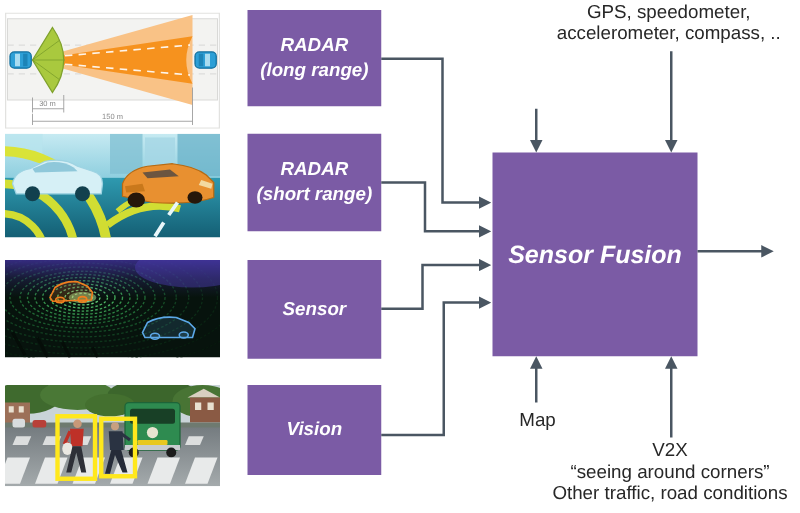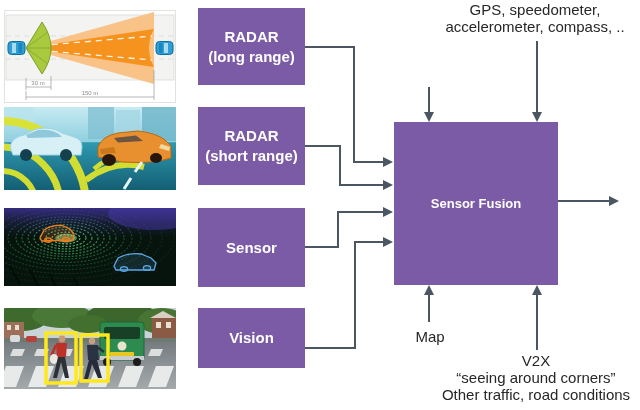--- a/index.html
+++ b/index.html
@@ -2,22 +2,22 @@
 <html><head>
 <meta charset="utf-8">
 <style>
   html,body{margin:0;padding:0;background:#fff;}
   .canvas{position:relative;width:640px;height:410px;background:#ffffff;overflow:hidden;
           font-family:"Liberation Sans",sans-serif;}
   .illu{position:absolute;display:block;}
   .pbox{position:absolute;background:#7B5BA5;color:#fff;display:flex;align-items:center;
         justify-content:center;text-align:center;font-size:15px;font-weight:bold;
         line-height:20px;}
-  .pbox span{white-space:pre-line;}
-  .fusion{font-size:13px;}
+  .pbox span{white-space:pre-line;font-style:italic;}
+  .fusion{font-size:20px;}
   .lbl{position:absolute;color:#272727;font-size:15px;line-height:17px;text-align:center;
        white-space:pre-line;}
   .overlay{position:absolute;left:0;top:0;pointer-events:none;}
 </style>
 </head>
 <body>
 
 <div class="canvas">
 
   <svg class="illu" style="left:4px;top:10px" width="172" height="93" viewBox="0 0 172 93">
@@ -215,21 +215,21 @@
     <span>RADAR
 (long range)</span>
   </div>
   <div class="pbox" style="left:198px;top:107px;width:107px;height:78px">
     <span>RADAR
 (short range)</span>
   </div>
   <div class="pbox" style="left:198px;top:208px;width:107px;height:79px">
     <span>Sensor</span>
   </div>
-  <div class="pbox" style="left:198px;top:308px;width:107px;height:60px">
+  <div class="pbox" style="left:198px;top:308px;width:107px;height:72px">
     <span>Vision</span>
   </div>
 
   <div class="pbox fusion" style="left:394px;top:122px;width:164px;height:163px">
     <span>Sensor Fusion</span>
   </div>
 
   <svg class="overlay" width="640" height="410" viewBox="0 0 640 410">
     <defs>
       <marker id="ah" viewBox="0 0 10 10" refX="7" refY="5" markerWidth="5" markerHeight="5" orient="auto">

